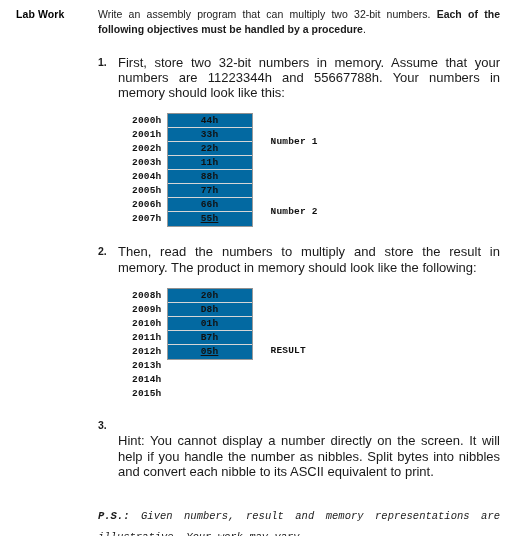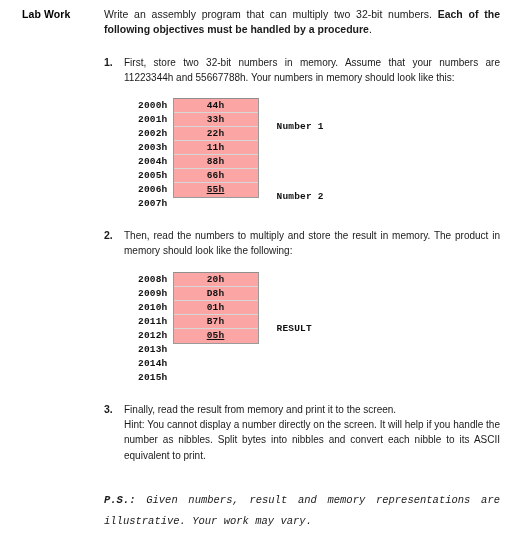--- a/index.html
+++ b/index.html
@@ -13,21 +13,21 @@
     font-family: "Liberation Sans", sans-serif;
     color: #1a1a1a;
     overflow: hidden;
     position: relative;
   }
   .page {
     position: relative;
     width: 508px;
     height: 408px;
     box-sizing: border-box;
-    padding: 7px 8px 0 22px;
+    padding: 7px 8px 0 16px;
   }
   .row-head {
     display: flex;
     align-items: flex-start;
   }
   .lab-label {
     width: 82px;
     flex: 0 0 82px;
     font-size: 10.5px;
     font-weight: bold;
@@ -64,21 +64,21 @@
   }
   .num {
     position: absolute;
     left: 0;
     top: 0;
     font-size: 10.5px;
     font-weight: bold;
     line-height: 15.3px;
   }
   .step-text {
-    font-size: 10px;
+    font-size: 13px;
     line-height: 15.3px;
     text-align: justify;
   }
   .step-text b { font-weight: normal; }
 
   
   .mem-block {
     margin-top: 13px;
     margin-bottom: 2px;
     padding-left: 14px;
@@ -100,21 +100,21 @@
     color: #111111;
     text-align: left;
     letter-spacing: 0.2px;
     white-space: nowrap;
   }
   .mem-box {
     border: 1px solid #9a9a9a;
     border-top: 1px solid #8f8f8f;
     width: 86px;
     box-sizing: border-box;
-    background: #fca5a5;
+    background: #0369a1;
   }
   .mem-cell {
     height: 14px;
     line-height: 14px;
     border-bottom: 1px solid #d6d6d6;
     font-family: "Liberation Mono", "DejaVu Sans Mono", monospace;
     font-size: 9.5px;
     font-weight: bold;
     color: #111111;
     text-align: center;
@@ -181,20 +181,21 @@
               <div class="mem-addr">2005h</div>
               <div class="mem-addr">2006h</div>
               <div class="mem-addr">2007h</div>
             </div>
             <div class="mem-box">
               <div class="mem-cell">44h</div>
               <div class="mem-cell">33h</div>
               <div class="mem-cell">22h</div>
               <div class="mem-cell">11h</div>
               <div class="mem-cell">88h</div>
+              <div class="mem-cell">77h</div>
               <div class="mem-cell">66h</div>
               <div class="mem-cell">55h</div>
             </div>
             <div class="mem-groups">
               <div class="mem-group-label" style="top:22px">Number 1</div>
               <div class="mem-group-label" style="top:92px">Number 2</div>
             </div>
           </div>
         </li>
 
@@ -214,28 +215,28 @@
               <div class="mem-addr">2015h</div>
             </div>
             <div class="mem-box">
               <div class="mem-cell">20h</div>
               <div class="mem-cell">D8h</div>
               <div class="mem-cell">01h</div>
               <div class="mem-cell">B7h</div>
               <div class="mem-cell">05h</div>
             </div>
             <div class="mem-groups">
-              <div class="mem-group-label" style="top:50px">RESULT</div>
+              <div class="mem-group-label" style="top:56px">RESULT</div>
             </div>
           </div>
         </li>
 
         <li>
           <span class="num">3.</span>
-          <div class="step-text"><span>Finally, read the result from memory and print it to the screen.</span><br><b>Hint:</b><span> You cannot display a number directly on the screen. It will help if you handle the number as nibbles. Split bytes into nibbles and convert each nibble to its ASCII equivalent to print.</span></div>
+          <div class="step-text"><br><b>Hint:</b><span> You cannot display a number directly on the screen. It will help if you handle the number as nibbles. Split bytes into nibbles and convert each nibble to its ASCII equivalent to print.</span></div>
         </li>
 
       </ol>
 
       <p class="ps"><b>P.S.:</b><span> Given numbers, result and memory representations are illustrative. Your work may vary.</span></p>
 
     </div>
   </div>
 </div>
 

